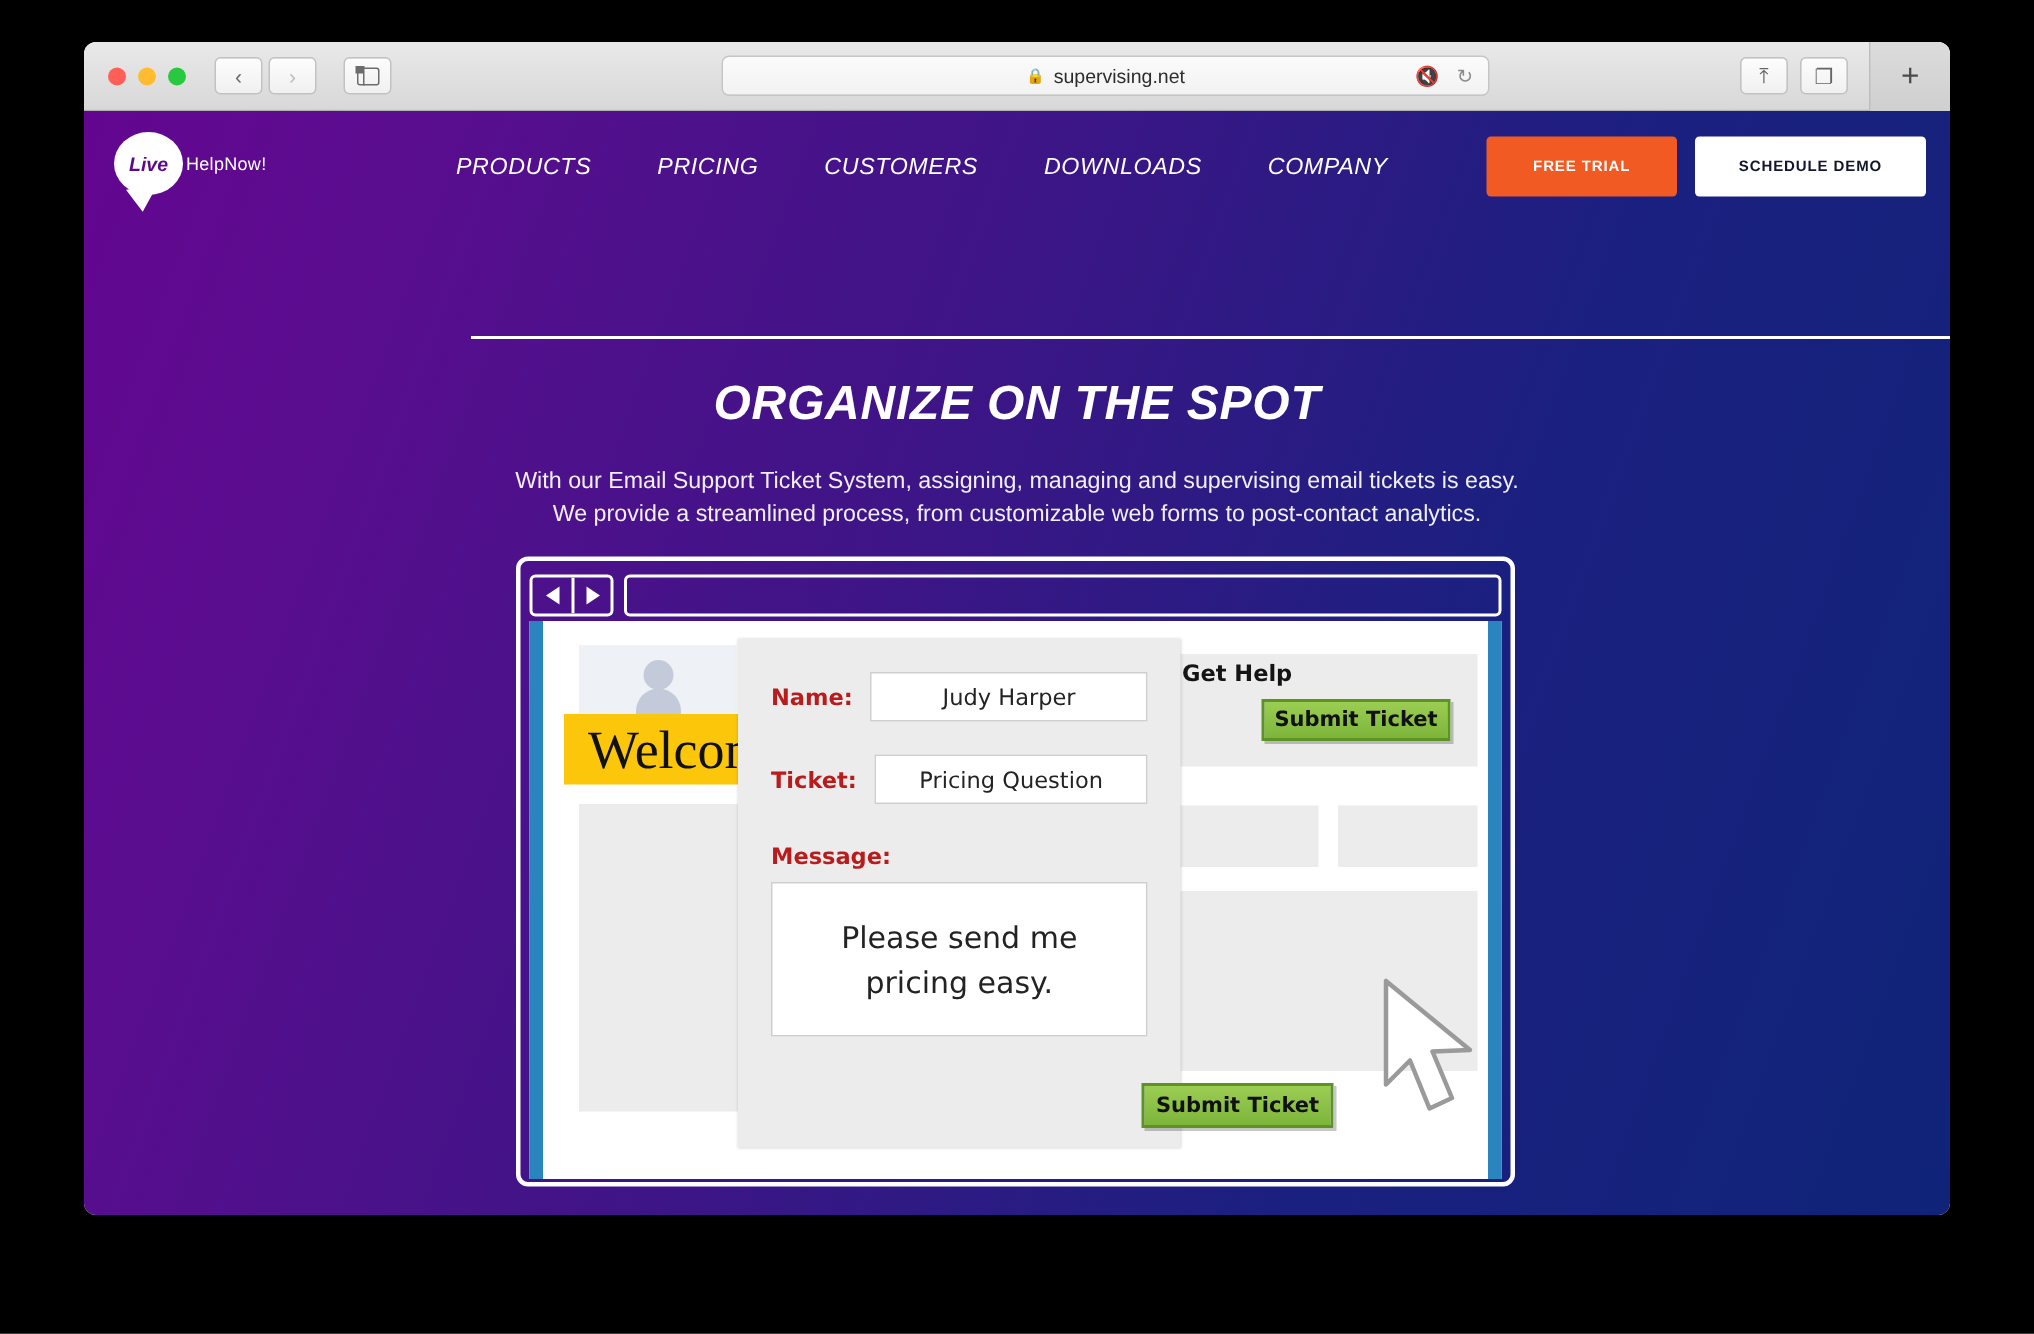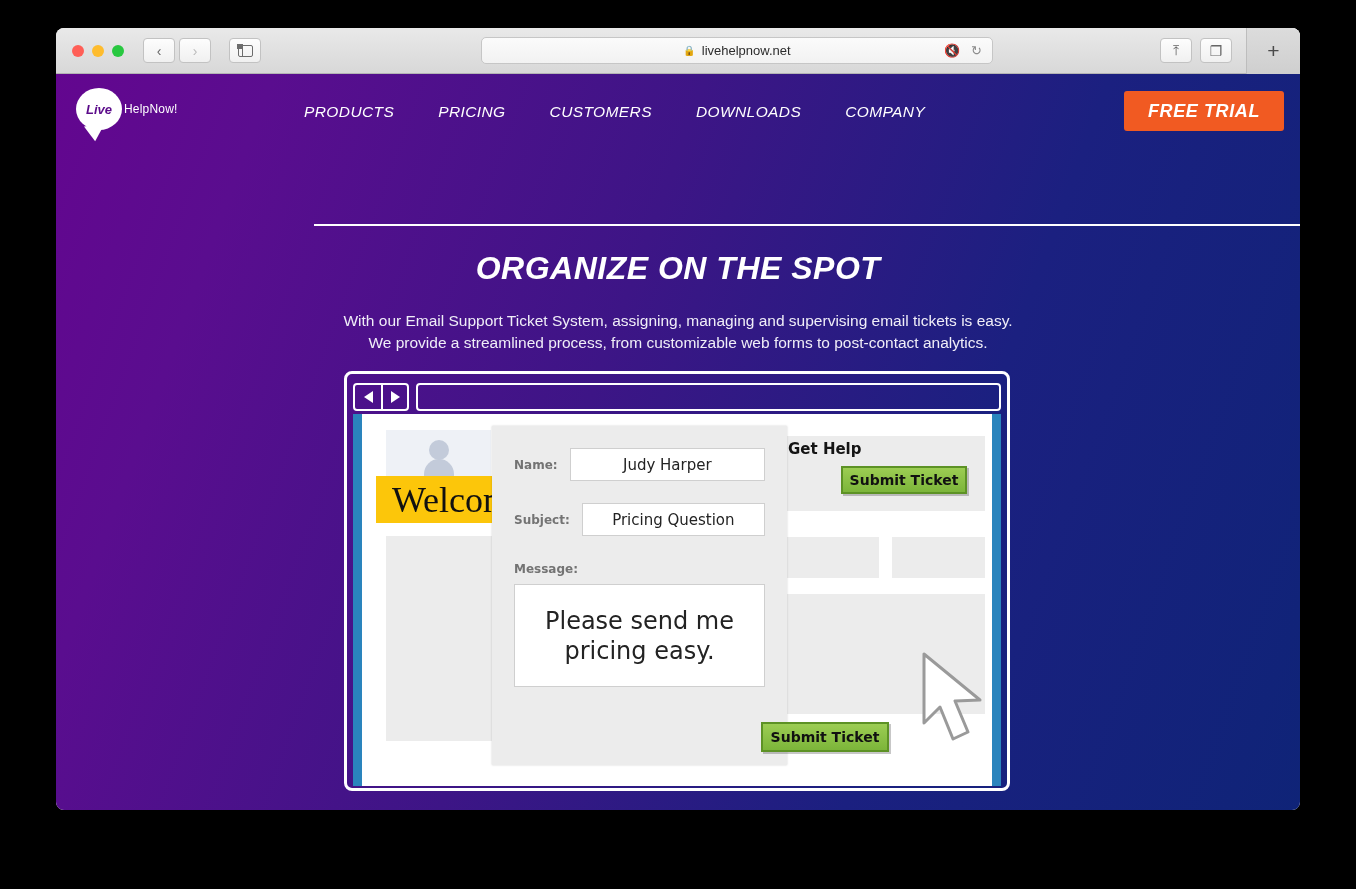--- a/index.html
+++ b/index.html
@@ -108,22 +108,22 @@
   .nav a {
     color: #fff; text-decoration: none;
     font-size: 15.5px; font-weight: 400; font-style: italic;
     letter-spacing: .4px;
   }
 
   .cta { position: absolute; right: 16px; top: 17px; display: flex; gap: 12px; }
   .btn {
     height: 40px; padding: 0 24px;
     display: flex; align-items: center; justify-content: center;
-    font-size: 18px; font-weight: 700; letter-spacing: .6px;
-    border-radius: 3px; cursor: pointer; border: 0; font-style: italic;
+    font-size: 10px; font-weight: 700; letter-spacing: .6px;
+    border-radius: 3px; cursor: pointer; border: 0;
   }
   .btn-trial { background: #f15a22; color: #fff; min-width: 127px; }
   .btn-demo  { background: #fff; color: #12152e; min-width: 154px; }
 
   .divider {
     position: absolute; left: 258px; right: 0; top: 150px;
     height: 2px; background: #fff;
   }
 
   
@@ -211,36 +211,36 @@
   
   .form-card {
     position: absolute; left: 130px; top: 12px;
     width: 295px; height: 339px;
     background: #ececec;
     box-shadow: 0 0 2px rgba(0,0,0,.18);
   }
   .frow { display: flex; align-items: center; gap: 12px; padding: 0 22px; }
   .flabel {
     font-family: "DejaVu Sans", sans-serif;
-    font-weight: 700; font-size: 12px; color: #737373;
+    font-weight: 700; font-size: 15px; color: #b91c1c;
   }
   .finput {
     background: #fff; border: 1px solid #cfcfcf;
     height: 33px; flex: 1;
     display: flex; align-items: center; justify-content: center;
     font-family: "DejaVu Sans", sans-serif;
     font-size: 15px; color: #232323;
   }
   .msg-label { padding: 0 22px; margin-top: 26px; }
   .msg-box {
     margin: 8px 22px 0 22px;
     height: 103px; background: #fff; border: 1px solid #cfcfcf;
     display: flex; flex-direction: column; align-items: center; justify-content: center;
     font-family: "DejaVu Sans", sans-serif;
-    font-size: 24px; color: #232323; line-height: 30px; text-align: center;
+    font-size: 20px; color: #232323; line-height: 30px; text-align: center;
   }
   .sub-btn-form { left: 269px; top: 296px; width: 128px; height: 30px; }
 
   .cursor { position: absolute; left: 558px; top: 237px; }
 
   
   .chat {
     position: absolute; right: 0; bottom: 0;
     width: 182px; height: 68px;
     background: #2a84bd;
@@ -284,21 +284,21 @@
       <div class="tbtn dim">
         <span>›</span>
       </div>
     </div>
     <div class="tbtn sidebar">
       <span class="sb-glyph"></span>
     </div>
 
     <div class="urlbar">
       <span class="lock">🔒</span>
-      <span>livehelpnow.net</span>
+      <span>supervising.net</span>
       <span class="url-right">
         <span>🔇</span>
         <span>↻</span>
       </span>
     </div>
 
     <div class="tb-right">
       <div class="tbtn">
         <span>⤒</span>
       </div>
@@ -324,20 +324,21 @@
       <nav class="nav">
         <a href="#">PRODUCTS</a>
         <a href="#">PRICING</a>
         <a href="#">CUSTOMERS</a>
         <a href="#">DOWNLOADS</a>
         <a href="#">COMPANY</a>
       </nav>
 
       <div class="cta">
         <button class="btn btn-trial">FREE TRIAL</button>
+        <button class="btn btn-demo">SCHEDULE DEMO</button>
       </div>
 
       <div class="divider"></div>
     </div>
 
     <div class="hero">
       <h1>ORGANIZE ON THE SPOT</h1>
       <p>
         <span>With our Email Support Ticket System, assigning, managing and supervising email tickets is easy.</span><br>
         <span>We provide a streamlined process, from customizable web forms to post-contact analytics.</span>
@@ -372,21 +373,21 @@
 
         <div class="get-help-label">Get Help</div>
         <div class="sub-btn sub-btn-help">Submit Ticket</div>
 
         <div class="form-card">
           <div class="frow" style="margin-top:22px;">
             <span class="flabel">Name:</span>
             <span class="finput">Judy Harper</span>
           </div>
           <div class="frow" style="margin-top:22px;">
-            <span class="flabel">Subject:</span>
+            <span class="flabel">Ticket:</span>
             <span class="finput">Pricing Question</span>
           </div>
           <div class="msg-label flabel">Message:</div>
           <div class="msg-box">
             <span>Please send me</span>
             <span>pricing easy.</span>
           </div>
           <div class="sub-btn sub-btn-form">Submit Ticket</div>
         </div>
 

